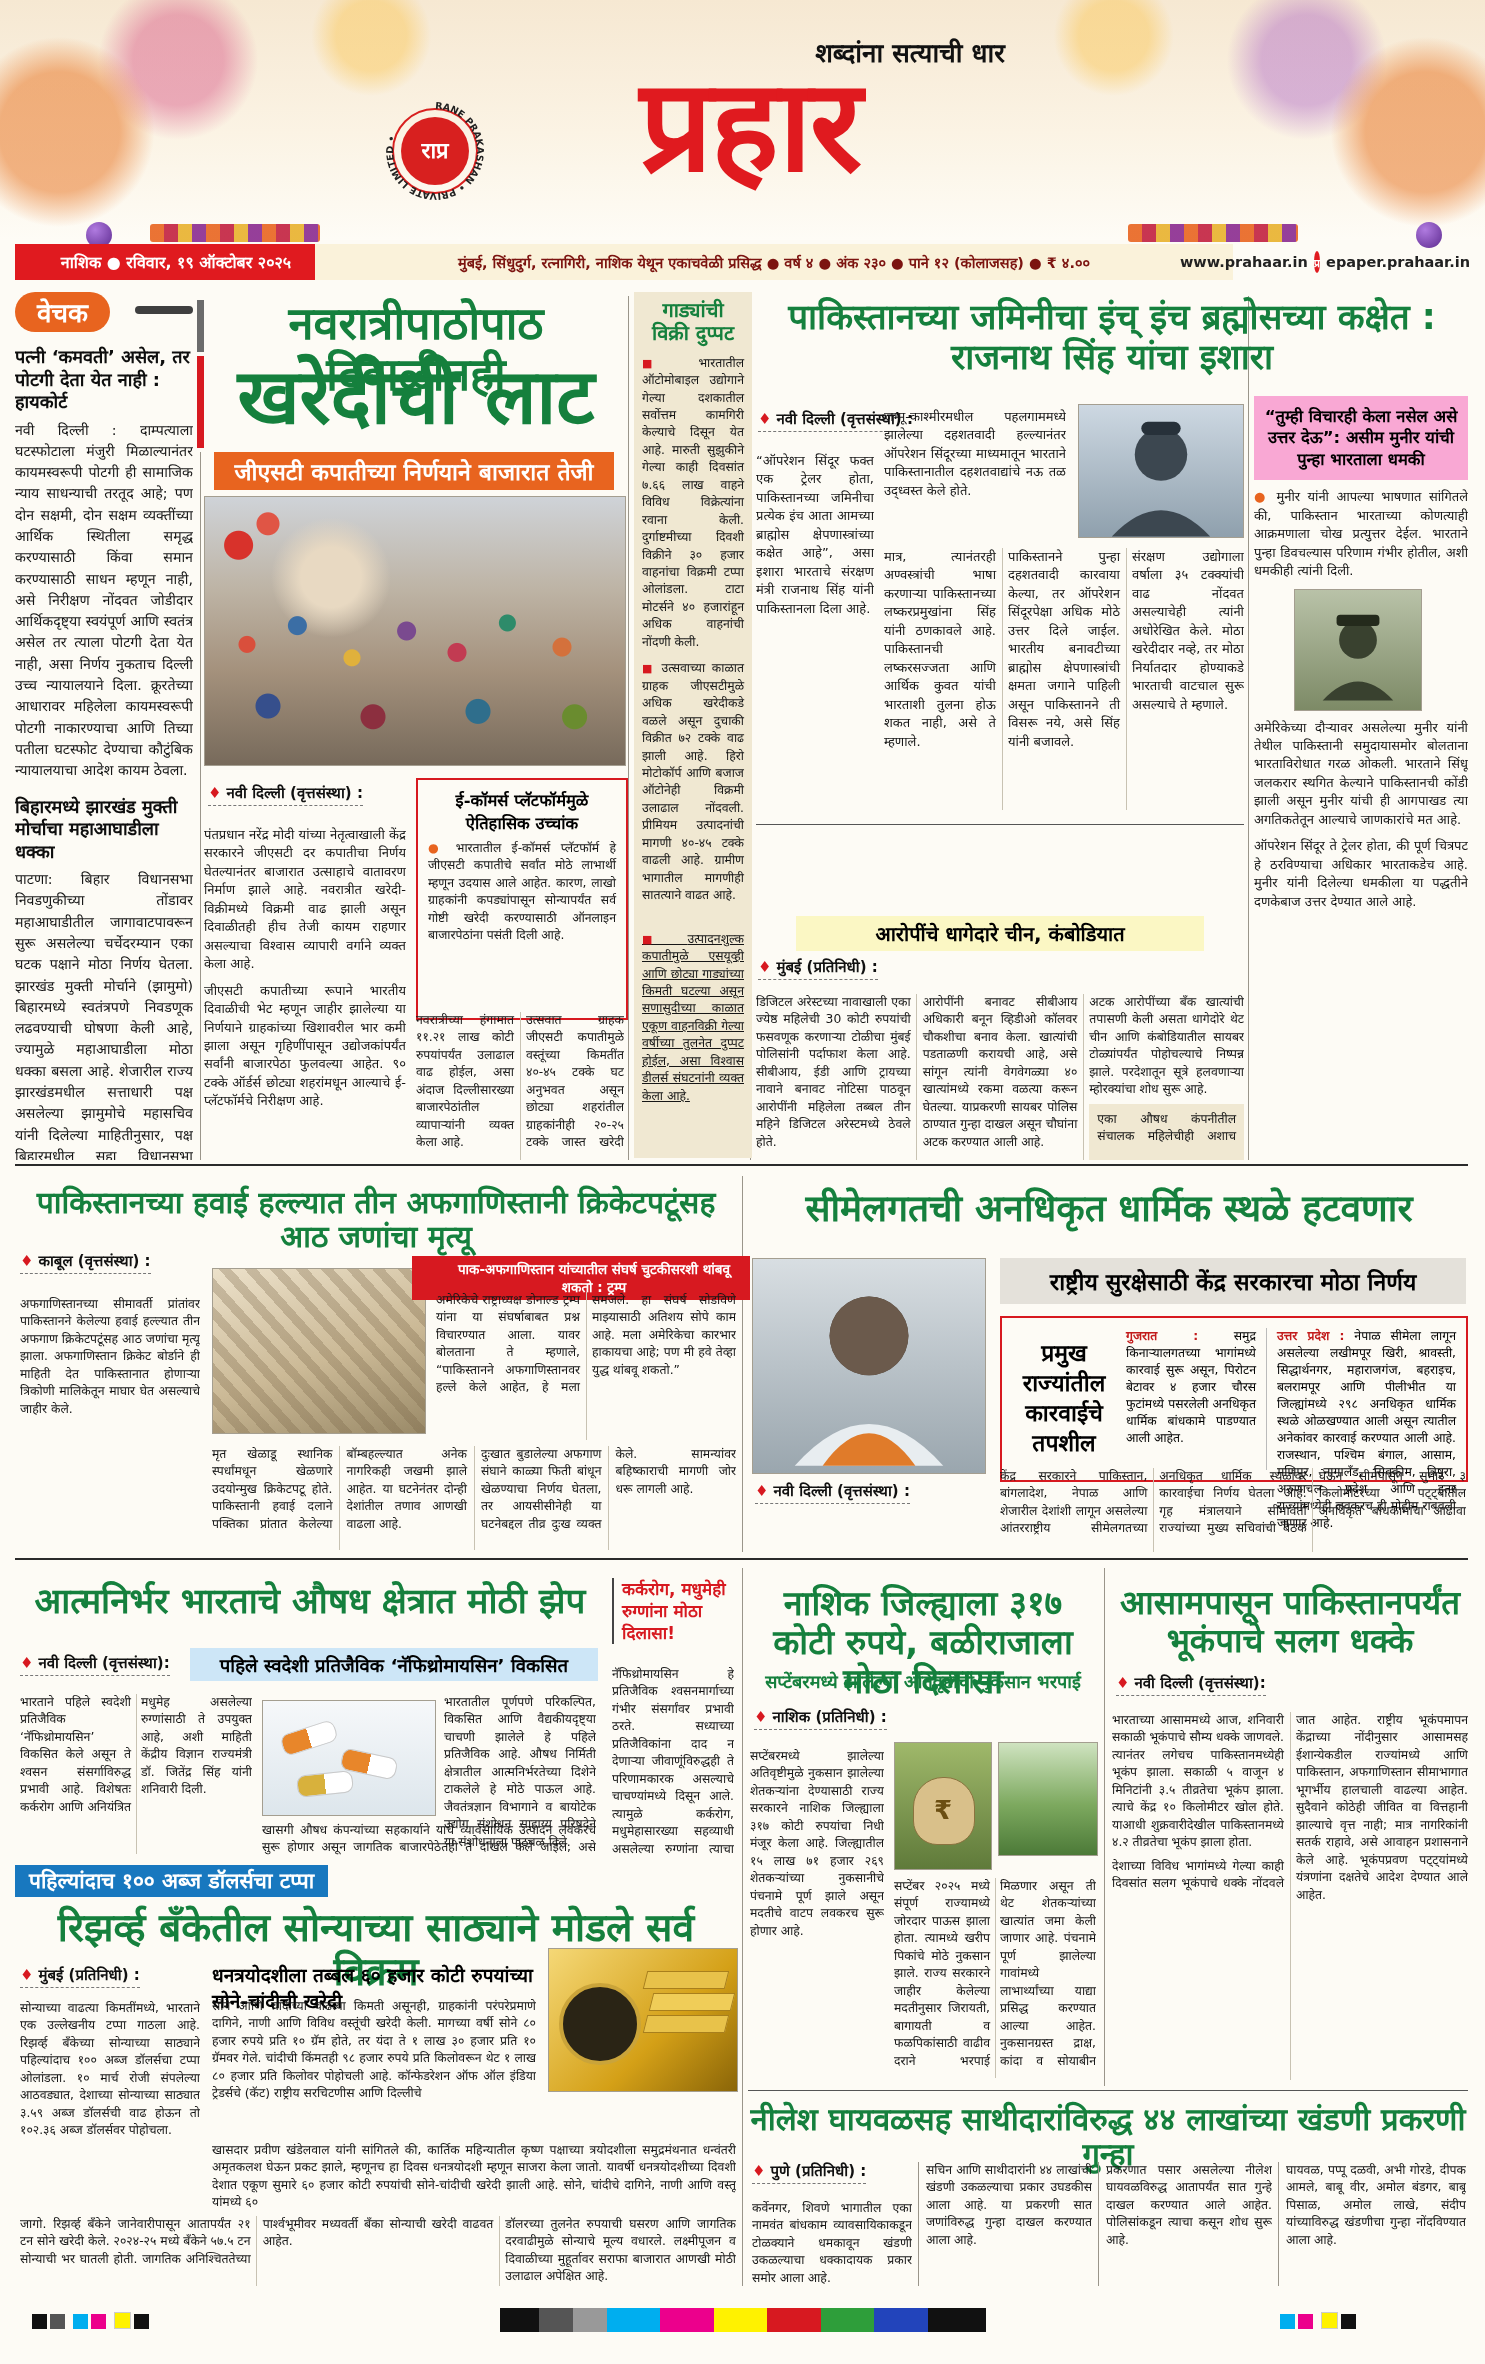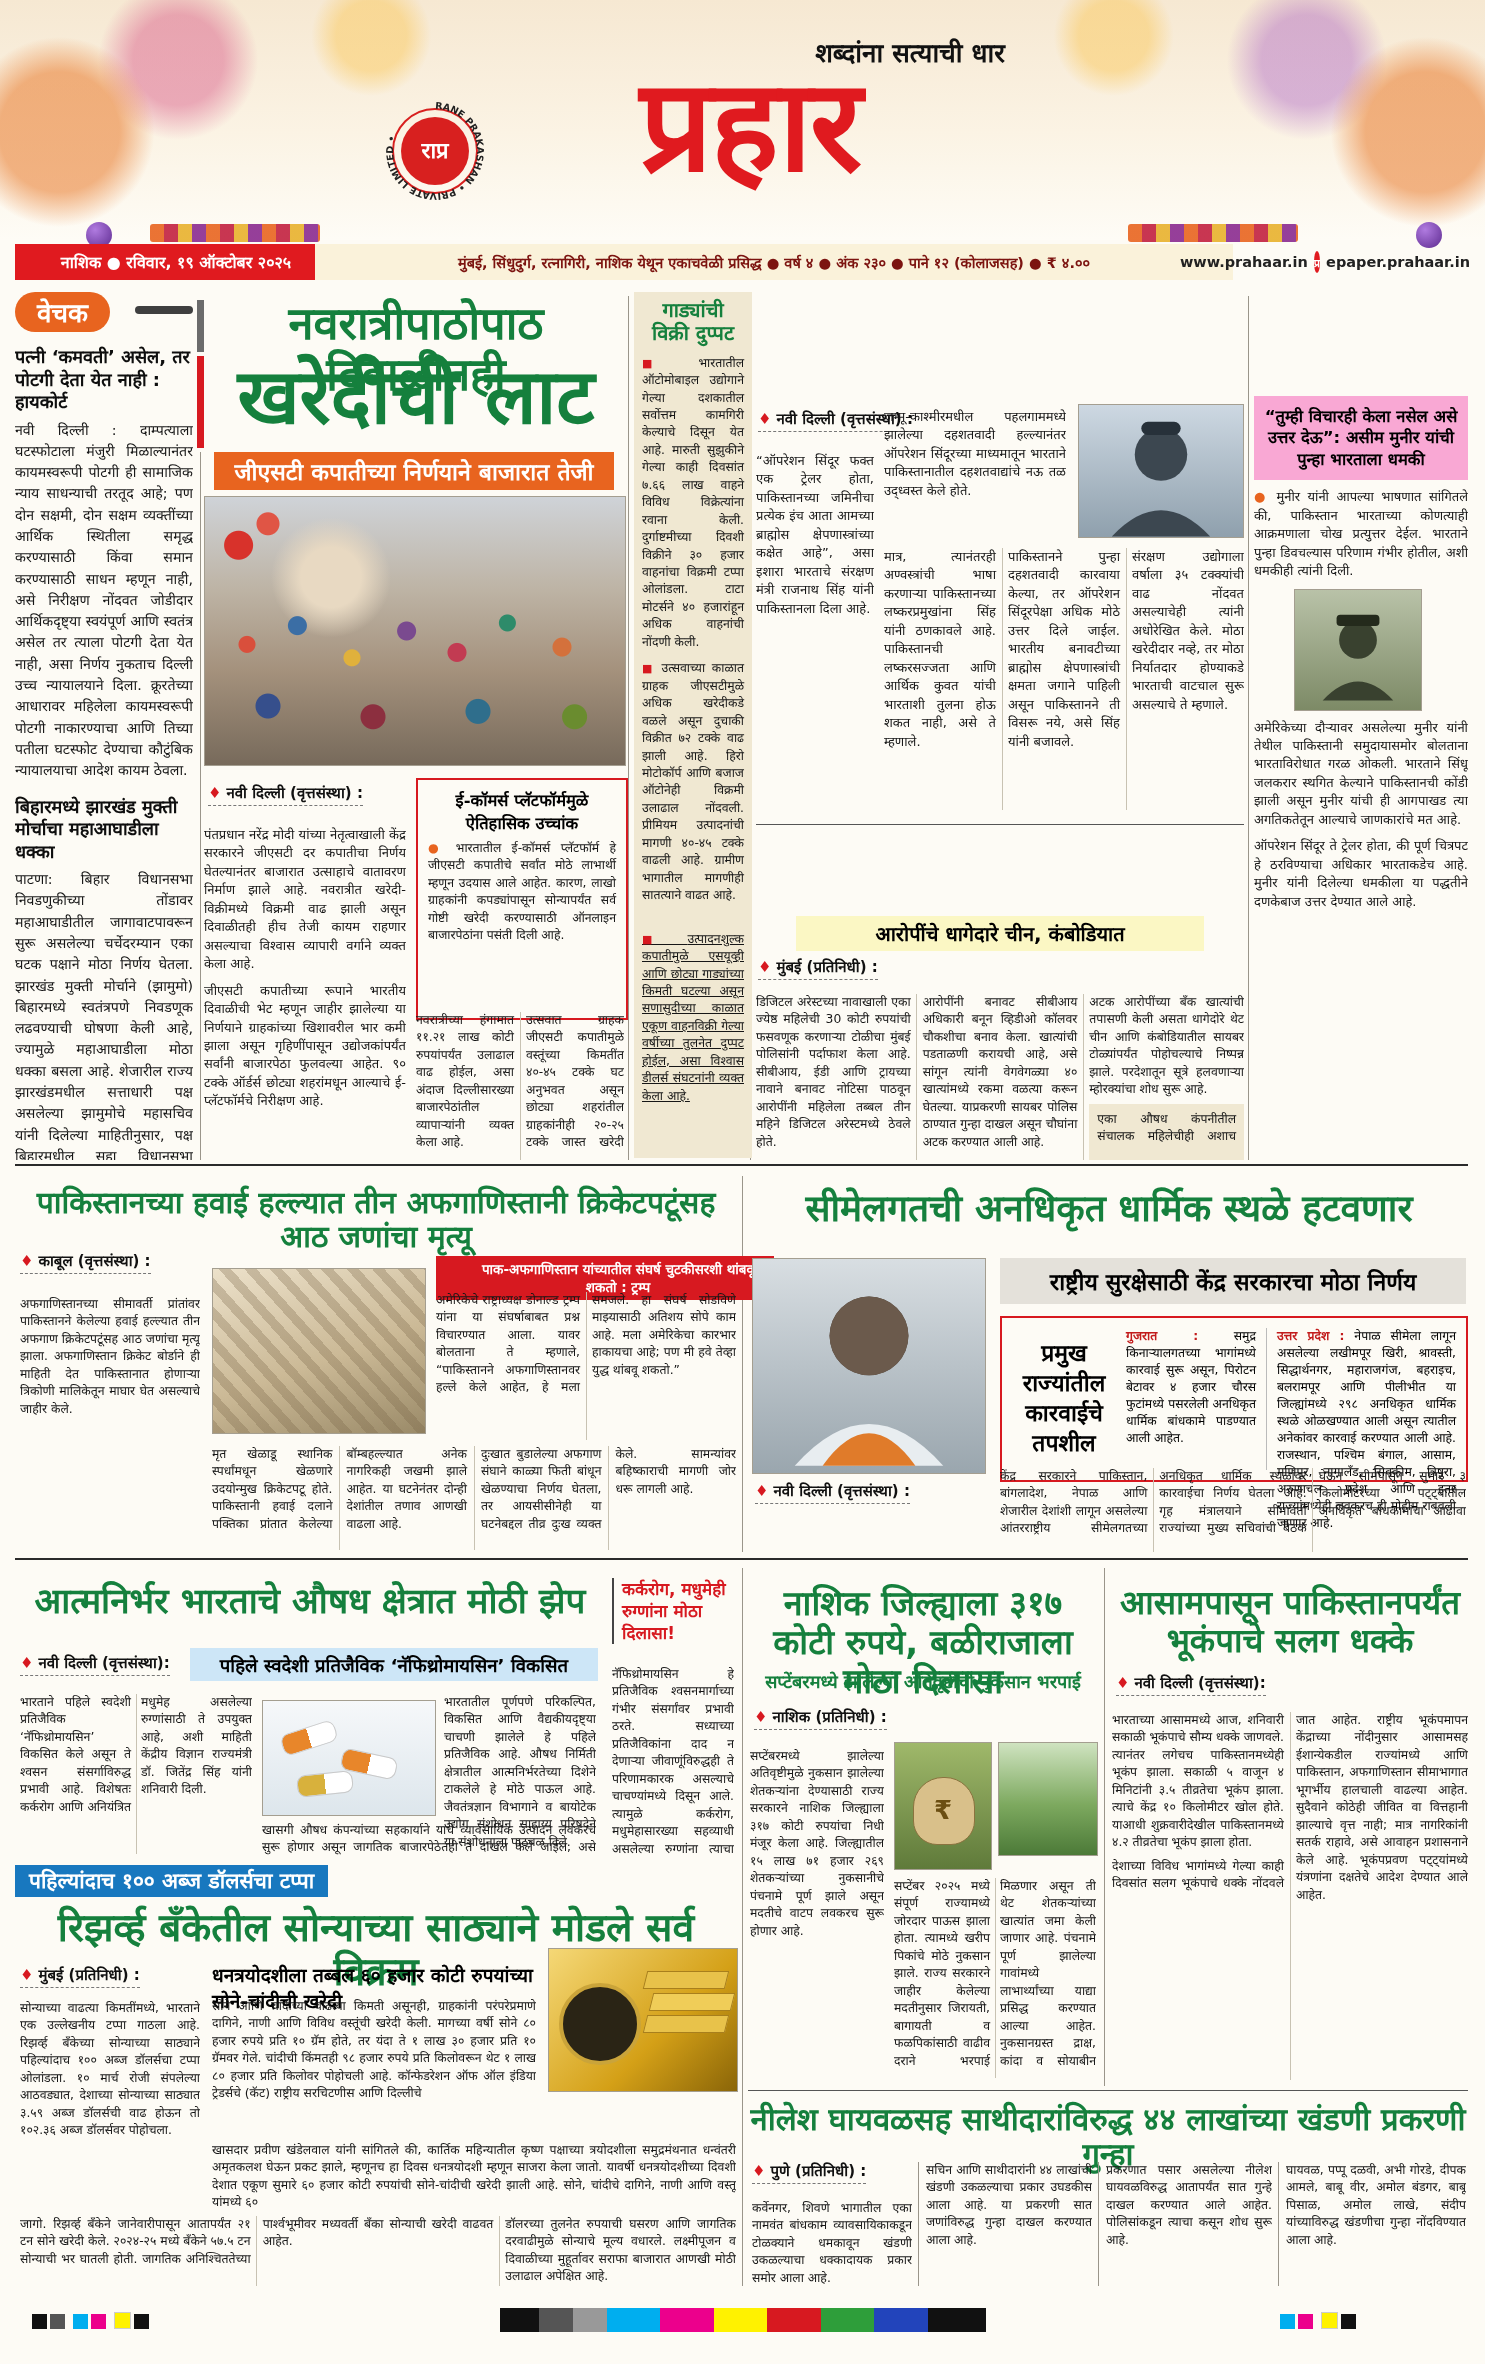--- a/index.html
+++ b/index.html
@@ -166,20 +166,21 @@
     <div style="margin-top:6px;">उत्सवात ग्राहक जीएसटी कपातीमुळे वस्तूंच्या किमतींत ४०-४५ टक्के घट अनुभवत असून छोट्या शहरांतील ग्राहकांनीही २०-२५ टक्के जास्त खरेदी केली आहे. २१ सप्टेंबर ते १.१८ लाख कोटींची सुटे बाजारांतील मागणी नोंदवली गेली.</div>
   </div>
 
   <div class="abs beige" style="left:634px;top:292px;width:102px;height:852px;overflow:hidden;">
     <div class="hc" style="font-size:20px;margin-bottom:10px;">गाड्यांची विक्री दुप्पट</div>
     <div class="bodytxt small"><span class="bullet-sq">■ </span><span>भारतातील ऑटोमोबाइल उद्योगाने गेल्या दशकातील सर्वोत्तम कामगिरी केल्याचे दिसून येत आहे. मारुती सुझुकीने गेल्या काही दिवसांत ७.६६ लाख वाहने विविध विक्रेत्यांना रवाना केली. दुर्गाष्टमीच्या दिवशी विक्रीने ३० हजार वाहनांचा विक्रमी टप्पा ओलांडला. टाटा मोटर्सने ४० हजारांहून अधिक वाहनांची नोंदणी केली.</span></div>
     <div class="bodytxt small" style="margin-top:9px;"><span class="bullet-sq">■ </span><span>उत्सवाच्या काळात ग्राहक जीएसटीमुळे अधिक खरेदीकडे वळले असून दुचाकी विक्रीत ७२ टक्के वाढ झाली आहे. हिरो मोटोकॉर्प आणि बजाज ऑटोनेही विक्रमी उलाढाल नोंदवली. प्रीमियम उत्पादनांची मागणी ४०-४५ टक्के वाढली आहे. ग्रामीण भागातील मागणीही सातत्याने वाढत आहे.</span></div>
     <div class="bodytxt small" style="margin-top:26px;text-decoration:underline;"><span class="bullet-sq">■ </span><span>उत्पादनशुल्क कपातीमुळे एसयूव्ही आणि छोट्या गाड्यांच्या किमती घटल्या असून सणासुदीच्या काळात एकूण वाहनविक्री गेल्या वर्षीच्या तुलनेत दुप्पट होईल, असा विश्वास डीलर्स संघटनांनी व्यक्त केला आहे.</span></div>
   </div>
 
+  <div class="abs hc" style="left:756px;top:298px;width:712px;font-size:35px;">पाकिस्तानच्या जमिनीचा इंच् इंच ब्रह्मोसच्या कक्षेत : राजनाथ सिंह यांचा इशारा</div>
   <div class="abs" style="left:758px;top:408px;">
     <span class="byline"><span class="dia">♦</span><span>नवी दिल्ली (वृत्तसंस्था) :</span></span>
   </div>
   <div class="abs bodytxt" style="left:756px;top:452px;width:118px;height:358px;overflow:hidden;">“ऑपरेशन सिंदूर फक्त एक ट्रेलर होता, पाकिस्तानच्या जमिनीचा प्रत्येक इंच आता आमच्या ब्राह्मोस क्षेपणास्त्रांच्या कक्षेत आहे”, असा इशारा भारताचे संरक्षण मंत्री राजनाथ सिंह यांनी पाकिस्तानला दिला आहे.</div>
   <div class="abs bodytxt" style="left:884px;top:408px;width:182px;height:128px;overflow:hidden;">जम्मू-काश्मीरमधील पहलगाममध्ये झालेल्या दहशतवादी हल्ल्यानंतर ऑपरेशन सिंदूरच्या माध्यमातून भारताने पाकिस्तानातील दहशतवाद्यांचे नऊ तळ उद्ध्वस्त केले होते.</div>
   <div class="photo" style="left:1078px;top:404px;width:164px;height:132px;background:linear-gradient(180deg,#cdd8e2,#8fa0ad);">
     <svg class="silh" viewBox="0 0 100 80">
         <circle cx="50" cy="30" r="16" fill="#3c4750"></circle>
         <path d="M20 80 Q50 48 80 80 Z" fill="#3c4750"></path>
         <rect x="38" y="10" width="24" height="8" rx="4" fill="#27313a"></rect>
@@ -221,21 +222,21 @@
   <div class="hr" style="left:15px;top:1164px;width:1453px;"></div>
   <div class="vr" style="left:742px;top:1176px;height:376px;"></div>
 
   <div class="abs hc" style="left:15px;top:1186px;width:722px;font-size:30px;">पाकिस्तानच्या हवाई हल्ल्यात तीन अफगाणिस्तानी क्रिकेटपटूंसह आठ जणांचा मृत्यू</div>
   <div class="abs" style="left:20px;top:1250px;">
     <span class="byline"><span class="dia">♦</span><span>काबूल (वृत्तसंस्था) :</span></span>
   </div>
   <div class="photo" style="left:212px;top:1268px;width:212px;height:164px;
        background:repeating-linear-gradient(48deg, rgba(120,100,70,.30) 0 9px, transparent 9px 19px),
                   linear-gradient(160deg,#ece1ca,#cbb996 55%,#9a8a68);"></div>
-  <div class="abs strip-red" style="left:436px;top:1256px;width:300px;padding-left:32px;">पाक-अफगाणिस्तान यांच्यातील संघर्ष चुटकीसरशी थांबवू शकतो : ट्रम्प</div>
+  <div class="abs strip-red" style="left:412px;top:1256px;width:300px;padding-left:32px;">पाक-अफगाणिस्तान यांच्यातील संघर्ष चुटकीसरशी थांबवू शकतो : ट्रम्प</div>
   <div class="abs bodytxt small" style="left:20px;top:1296px;width:180px;height:250px;overflow:hidden;">अफगाणिस्तानच्या सीमावर्ती प्रांतांवर पाकिस्तानने केलेल्या हवाई हल्ल्यात तीन अफगाण क्रिकेटपटूंसह आठ जणांचा मृत्यू झाला. अफगाणिस्तान क्रिकेट बोर्डाने ही माहिती देत पाकिस्तानात होणाऱ्या त्रिकोणी मालिकेतून माघार घेत असल्याचे जाहीर केले.</div>
   <div class="abs bodytxt small mc2" style="left:436px;top:1292px;width:300px;height:148px;overflow:hidden;">अमेरिकेचे राष्ट्राध्यक्ष डोनाल्ड ट्रम्प यांना या संघर्षाबाबत प्रश्न विचारण्यात आला. यावर बोलताना ते म्हणाले, “पाकिस्तानने अफगाणिस्तानवर हल्ले केले आहेत, हे मला समजले. हा संघर्ष सोडविणे माझ्यासाठी अतिशय सोपे काम आहे. मला अमेरिकेचा कारभार हाकायचा आहे; पण मी हवे तेव्हा युद्ध थांबवू शकतो.”</div>
   <div class="abs bodytxt small mc4" style="left:212px;top:1446px;width:524px;height:104px;overflow:hidden;">
     <div>मृत खेळाडू स्थानिक स्पर्धांमधून खेळणारे उदयोन्मुख क्रिकेटपटू होते. पाकिस्तानी हवाई दलाने पक्तिका प्रांतात केलेल्या बॉम्बहल्ल्यात अनेक नागरिकही जखमी झाले आहेत. या घटनेनंतर दोन्ही देशांतील तणाव आणखी वाढला आहे.</div>
     <div style="margin-top:5px;">दुःखात बुडालेल्या अफगाण संघाने काळ्या फिती बांधून खेळण्याचा निर्णय घेतला, तर आयसीसीनेही या घटनेबद्दल तीव्र दुःख व्यक्त केले. सामन्यांवर बहिष्काराची मागणी जोर धरू लागली आहे.</div>
   </div>
 
   <div class="abs hc" style="left:750px;top:1188px;width:718px;font-size:37px;">सीमेलगतची अनधिकृत धार्मिक स्थळे हटवणार</div>
   <div class="photo" style="left:752px;top:1258px;width:232px;height:214px;background:linear-gradient(180deg,#d8dee2,#9aa6ae);">
     <svg class="silh" viewBox="0 0 100 86">

